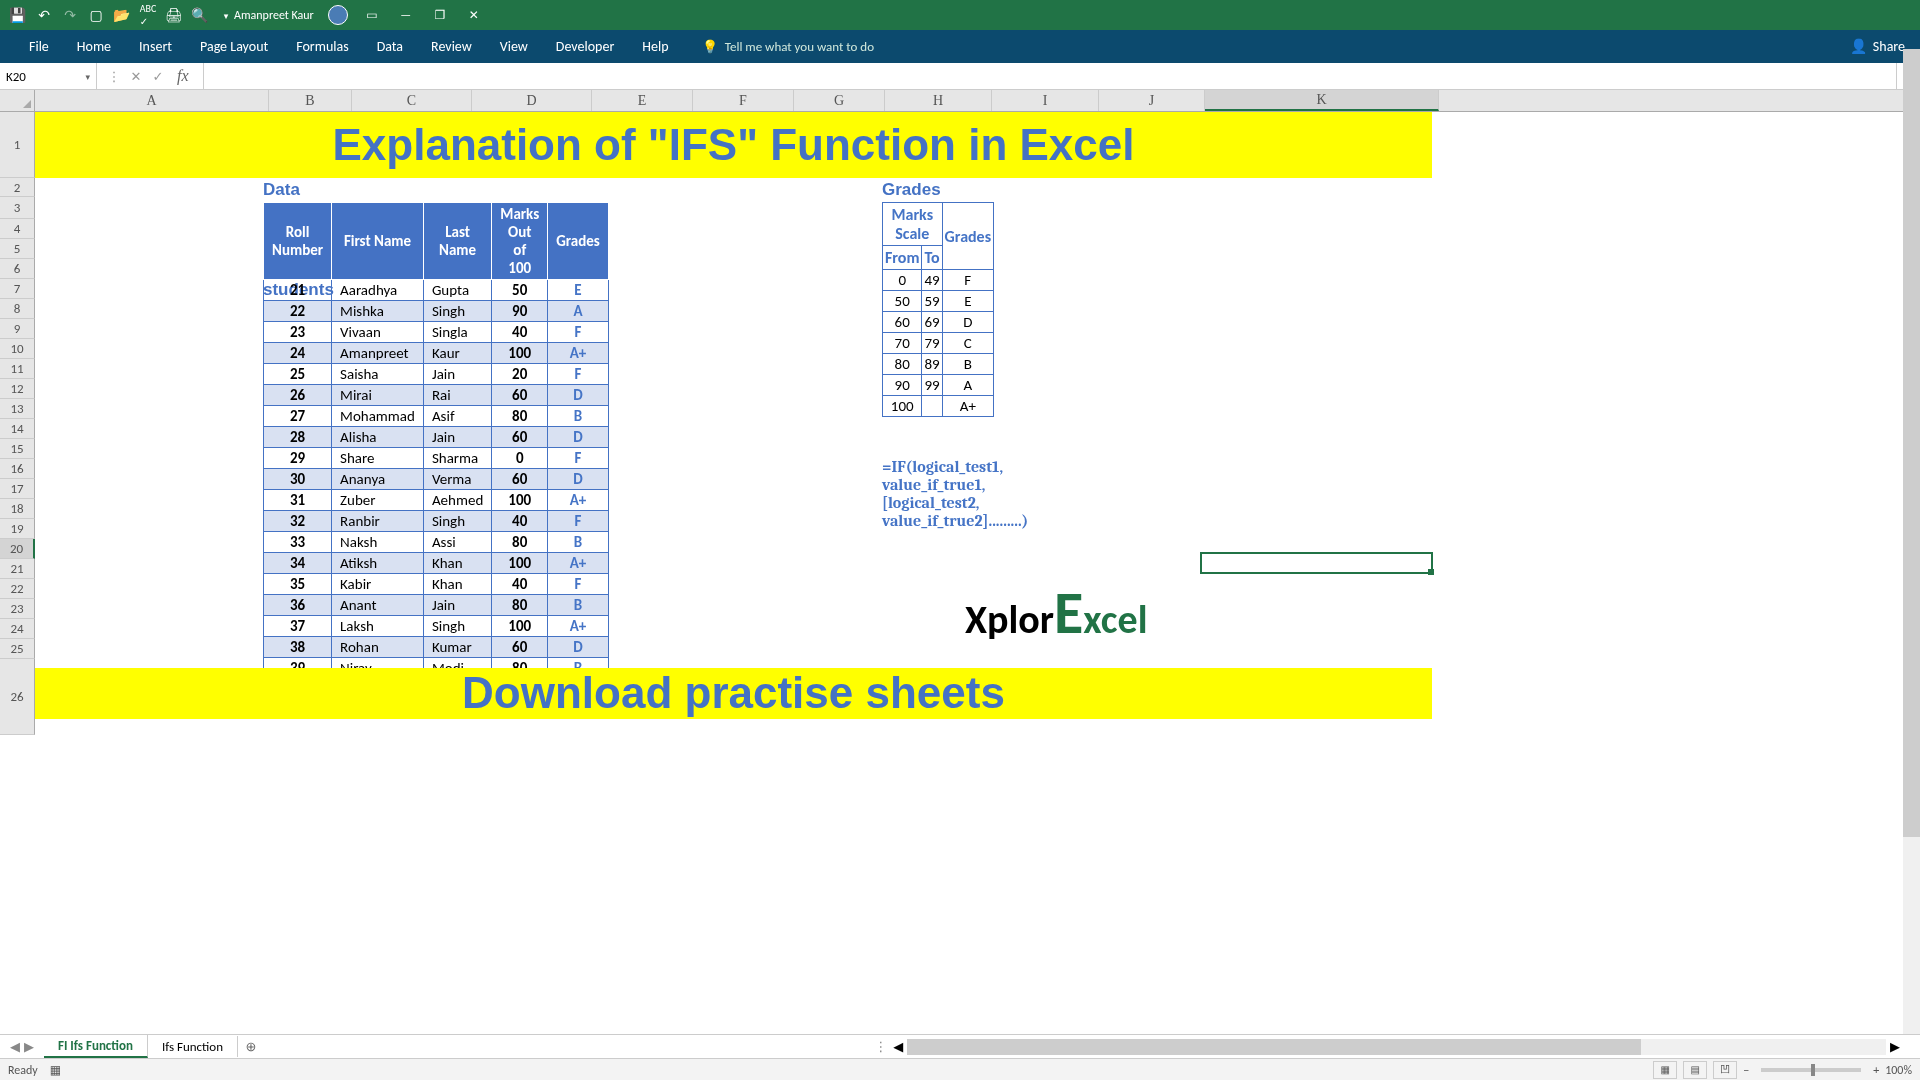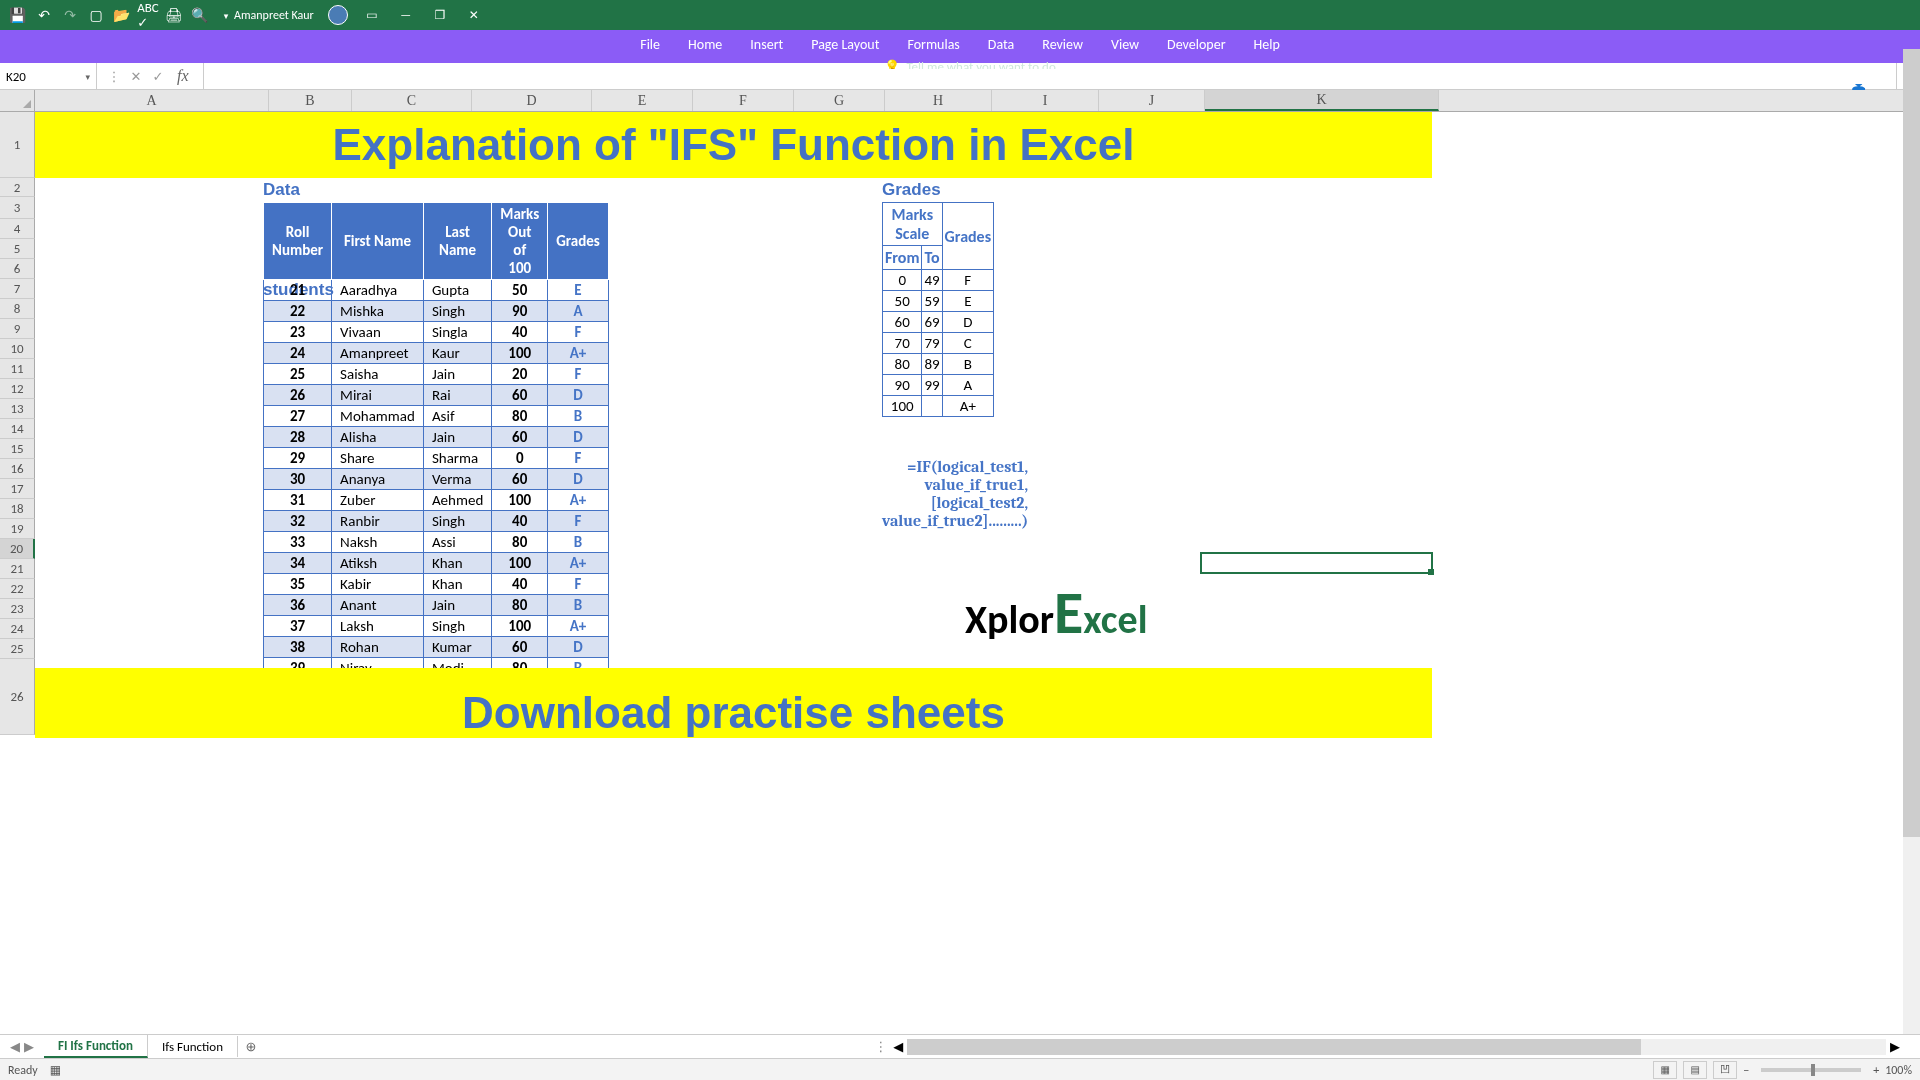--- a/index.html
+++ b/index.html
@@ -8,21 +8,21 @@
 
 .titlebar { background: #217346; height: 30px; display: flex; align-items: center; color: #fff; font-size: 12px; }
 .qat { display: flex; align-items: center; gap: 10px; padding-left: 10px; }
 .qat-icon { width: 16px; height: 16px; display: inline-flex; align-items: center; justify-content: center; font-size: 14px; cursor: pointer; }
 .title-center { flex: 1; text-align: center; }
 .title-right { display: flex; align-items: center; gap: 14px; padding-right: 12px; }
 .avatar { width: 20px; height: 20px; border-radius: 50%; background: #4a7cb5; border: 1px solid #fff; }
 .win-btn { width: 20px; height: 20px; display: flex; align-items: center; justify-content: center; cursor: pointer; }
 
 
-.ribbon { background: #8b5cf6; height: 33px; display: flex; align-items: center; padding: 0 15px; color: #fff; font-size: 14px; flex-direction: column; }
+.ribbon { background: #0c4a6e; height: 33px; display: flex; align-items: center; padding: 0 15px; color: #fff; font-size: 14px; }
 .ribbon-tab { padding: 6px 14px; cursor: pointer; }
 .tell-me { display: flex; align-items: center; gap: 6px; margin-left: 20px; font-size: 13px; color: #d0e8dc; }
 .share { margin-left: auto; display: flex; align-items: center; gap: 5px; }
 
 
 .formula-row { display: flex; align-items: center; height: 27px; border-bottom: 1px solid #ccc; background: #fff; }
 .name-box { width: 97px; height: 100%; border-right: 1px solid #ccc; display: flex; align-items: center; padding-left: 6px; font-size: 13px; position: relative; }
 .name-box::after { content: "▾"; position: absolute; right: 6px; font-size: 9px; color: #666; }
 .fx-btns { display: flex; gap: 4px; padding: 0 8px; border-right: 1px solid #ccc; height: 100%; align-items: center; }
 .fx-btn { width: 18px; text-align: center; color: #999; font-size: 13px; }
@@ -40,21 +40,21 @@
 .row-h { width: 35px; border-right: 1px solid #aaa; border-bottom: 1px solid #ccc; background: #e6e6e6; font-size: 13px; color: #555; text-align: center; display: flex; align-items: center; justify-content: center; }
 .row-h.sel { background: #d4d4d4; border-right: 2px solid #217346; }
 .grid-body { display: flex; }
 .row-headers { display: flex; flex-direction: column; }
 .sheet { position: relative; background: #fff; }
 
 
 .yellow-block { position: absolute; background: #ffff00; }
 .title-banner { left: 0; top: 0; width: 1397px; height: 66px; display: flex; align-items: center; justify-content: center; }
 .title-banner span { font-family: Verdana, sans-serif; font-weight: bold; font-size: 44px; color: #4472C4; }
-.footer-banner { left: 0; top: 556px; width: 1397px; height: 70px; display: flex; align-items: flex-end; justify-content: center; }
+.footer-banner { left: 0; top: 556px; width: 1397px; height: 51px; display: flex; align-items: flex-start; justify-content: center; }
 .footer-banner span { font-family: Verdana, sans-serif; font-weight: bold; font-size: 44px; color: #4472C4; }
 
 .subtitle { position: absolute; font-family: Verdana, sans-serif; font-weight: bold; font-size: 17px; color: #4472C4; }
 
 
 .data-table { position: absolute; left: 228px; top: 90px; border-collapse: collapse; }
 .data-table th { background: #4472C4; color: #fff; font-family: Calibri; font-size: 15px; font-weight: bold; border: 1px solid #fff; padding: 2px 8px; height: 42px;}
 .data-table td { border: 1px solid #4472C4; font-size: 15px; padding: 1px 8px; height: 20px; font-family: Calibri; }
 .data-table tr:nth-child(even) td { background: #D9E1F2; }
 .c-roll { width: 79px; text-align: center; font-weight: bold; }
@@ -62,21 +62,21 @@
 .c-ln { width: 119px; }
 .c-marks { width: 100px; text-align: center; font-weight: bold; }
 .c-grade { width: 97px; text-align: center; font-weight: bold; color: #4574C6; }
 
 
 .grade-table { position: absolute; left: 847px; top: 90px; border-collapse: collapse; }
 .grade-table th { background: #fff; color: #4574C6; font-family: Calibri; font-size: 16px; font-weight: bold; border: 1px solid #4472C4; padding: 2px; }
 .grade-table td { border: 1px solid #4472C4; font-family: Calibri; font-size: 15px; text-align: center; padding: 1px; height: 20px; }
 .g-col { width: 106px; }
 
-.formula-text { position: absolute; left: 847px; top: 346px; font-family: Cambria, serif; font-weight: bold; font-size: 16px; color: #4574C6; text-align: right; }
+.formula-text { position: absolute; left: 847px; top: 346px; font-family: Cambria, serif; font-weight: bold; font-size: 16px; color: #4574C6; }
 
 .logo { position: absolute; left: 930px; top: 464px; font-family: Georgia, serif; }
 .logo .xplor { font-size: 40px; font-weight: bold; color: #000; }
 .logo .e { font-size: 60px; font-weight: bold; color: #217346; position: relative; }
 .logo .xcel { font-size: 40px; font-weight: bold; color: #217346; }
 
 
 .sel-cell { position: absolute; border: 2px solid #217346; width: 233px; height: 22px; left: 1165px; top: 440px; background: #fff; }
 .sel-cell::after { content: ""; position: absolute; right: -3px; bottom: -3px; width: 6px; height: 6px; background: #217346; }
 
@@ -103,21 +103,21 @@
 </head>
 <body>
 
 <div class="titlebar">
   <div class="qat">
     <span class="qat-icon">💾</span>
     <span class="qat-icon">↶</span>
     <span class="qat-icon" style="opacity:.5">↷</span>
     <span class="qat-icon">▢</span>
     <span class="qat-icon">📂</span>
-    <span class="qat-icon" style="font-size:13px">ABC<br>✓</span>
+    <span class="qat-icon" style="font-size:10px">ABC<br>✓</span>
     <span class="qat-icon">🖨</span>
     <span class="qat-icon">🔍</span>
     <span class="qat-icon" style="font-size:9px">▾</span>
   </div>
   <div class="title-right">
     <span>Amanpreet Kaur</span>
     <span class="avatar"></span>
     <span class="win-btn">▭</span>
     <span class="win-btn">—</span>
     <span class="win-btn">❐</span>

